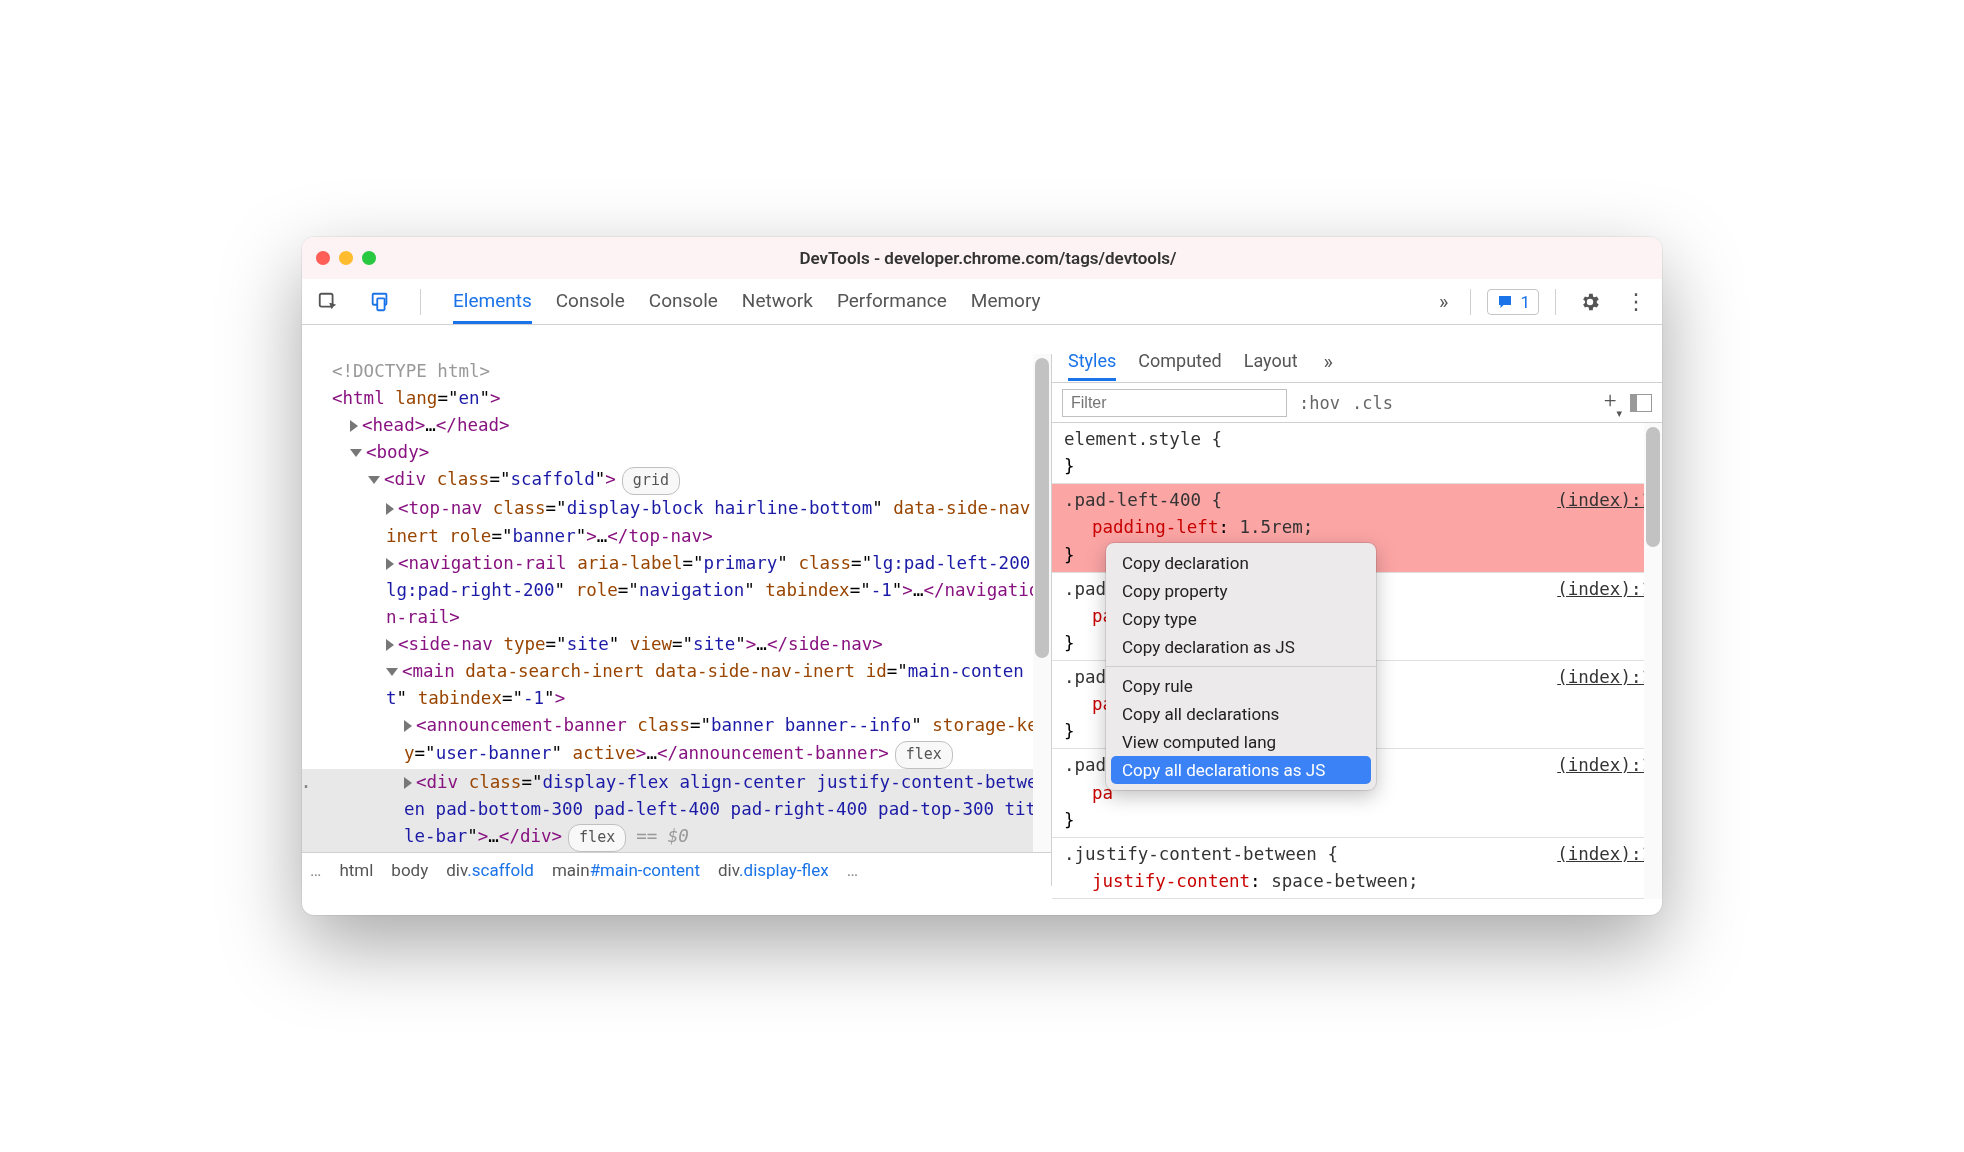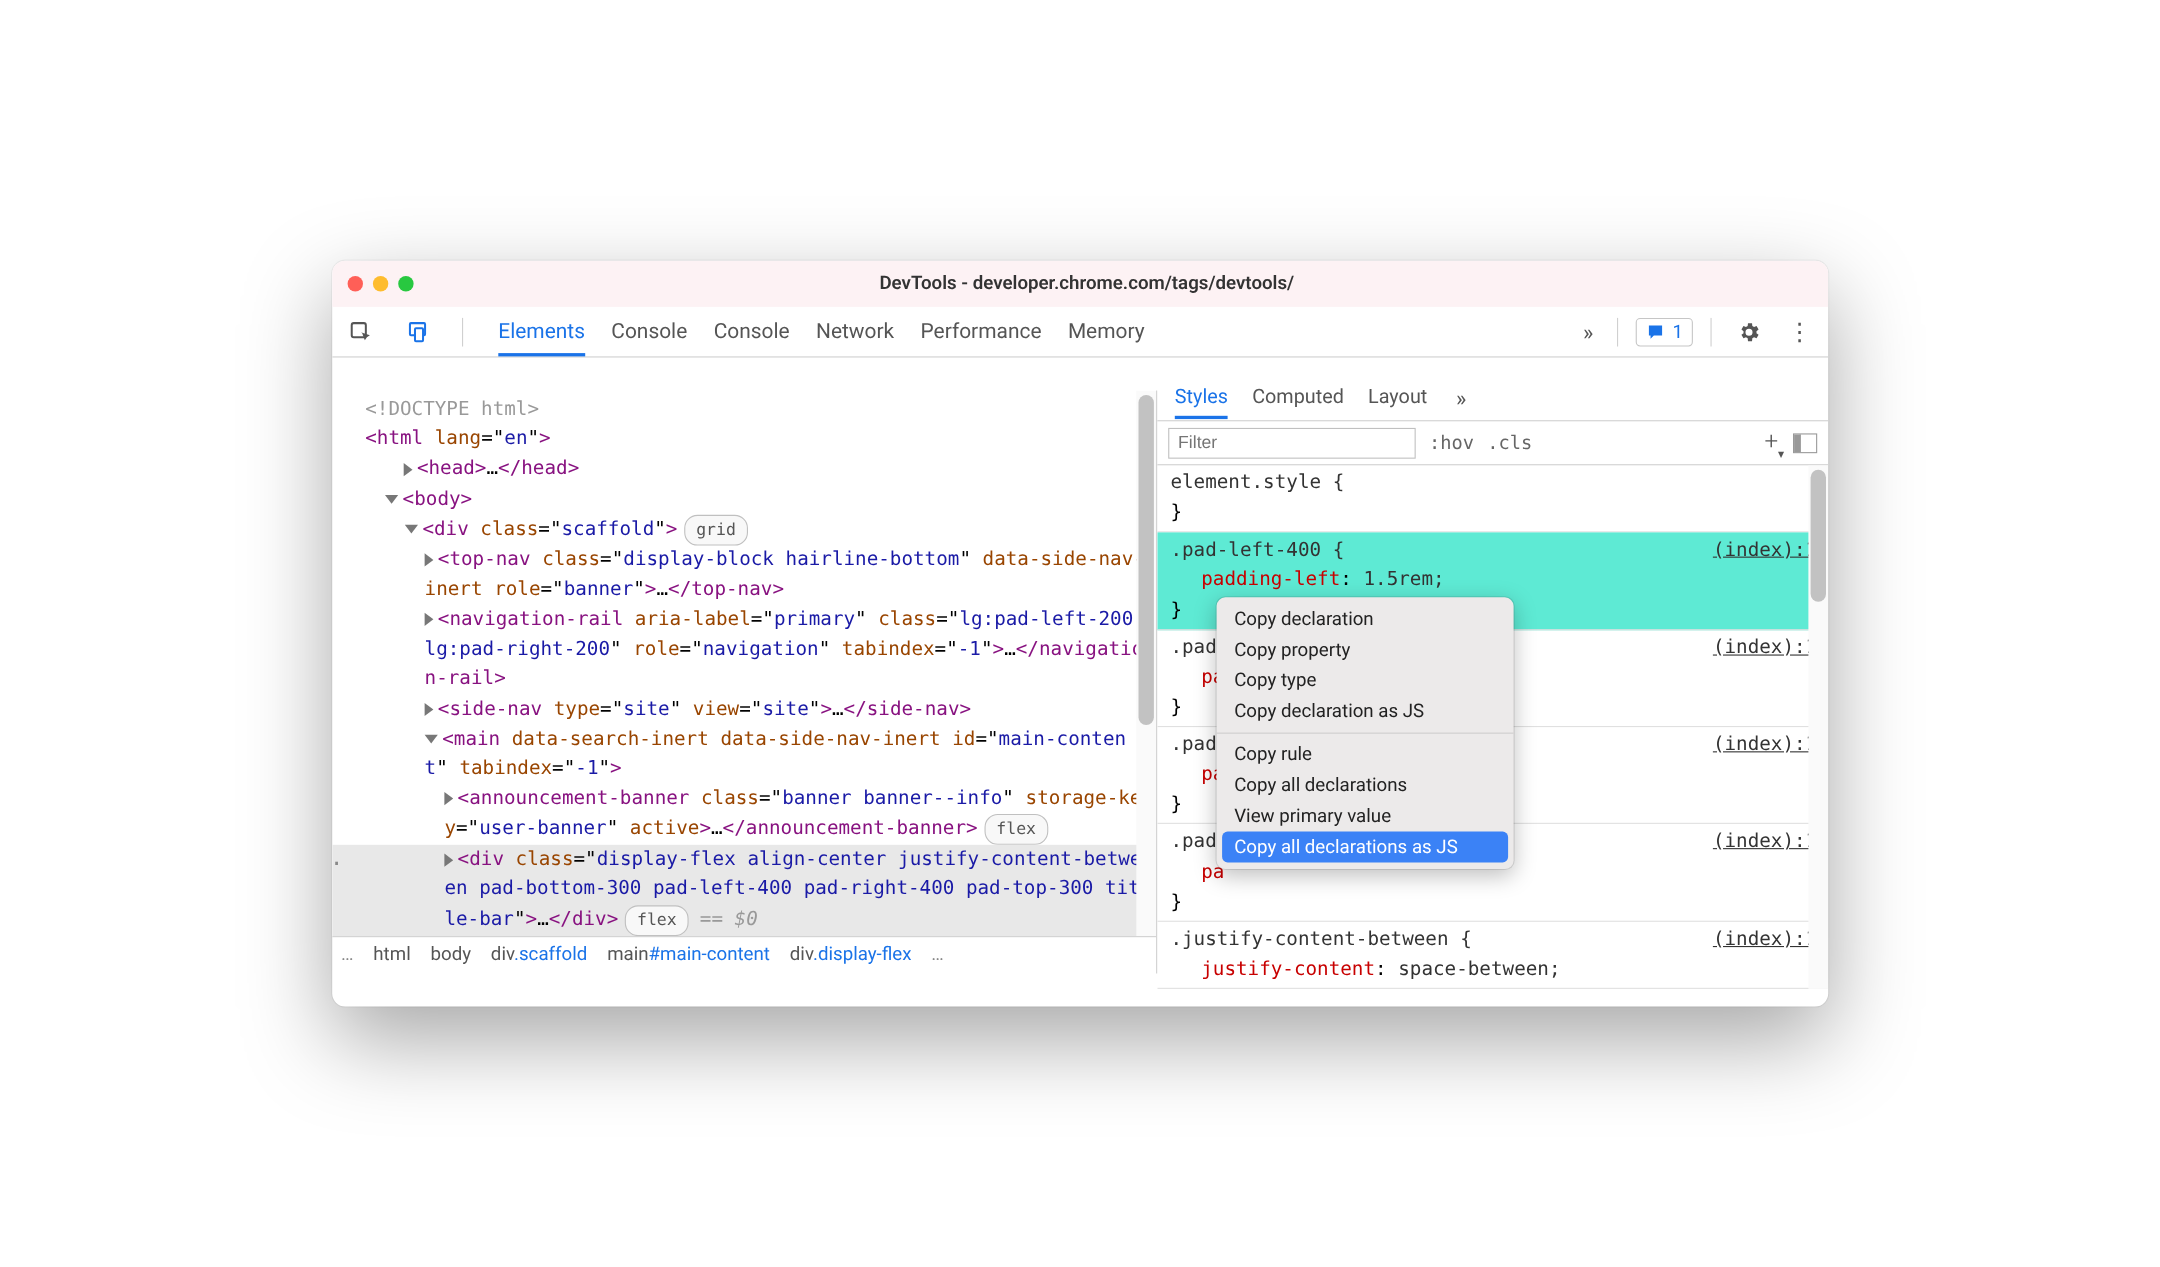--- a/index.html
+++ b/index.html
@@ -175,21 +175,21 @@
     font-family: ui-monospace, Menlo, Consolas, monospace;
     font-size: 17.5px;
     line-height: 1.55;
     position: relative;
   }
   .rule-block {
     border-bottom: 1px solid #e0e0e0;
     padding: 3px 10px 3px 12px;
     position: relative;
   }
-  .rule-block.hovered { background: #5eead4; }
+  .rule-block.hovered { background: #fca5a5; }
   .rule-head { display: flex; justify-content: space-between; }
   .selector { color: #333; }
   .src-link { color: #333; text-decoration: underline; font-family: ui-monospace, Menlo, monospace; }
   .decl { padding-left: 28px; }
   .prop { color: #c80000; }
   .val { color: #333; }
   .scrollbar-vert {
     position:absolute; right:0; top:0; width:18px; height:100%; background:#fafafa;
   }
   .scroll-thumb {
@@ -265,21 +265,21 @@
       <div class="tb-icon" style="font-size:22px;color:#555">⋮</div>
     </div>
   </div>
 
   <div class="content">
 
     <div class="left-pane">
       <div class="dom-tree" id="dom-tree">
         <div class="dom-row" style="padding-left: 30px;"><span class="doctype">&lt;!DOCTYPE html&gt;</span></div>
           <div class="dom-row" style="padding-left: 30px;"><span class="punct">&lt;</span><span class="tag">html</span> <span class="attr-name">lang</span>="<span class="attr-val">en</span>"<span class="punct">&gt;</span></div>
-          <div class="dom-row" style="padding-left: 48px; margin-left: 17px;"><span class="caret right"></span><span class="punct">&lt;</span><span class="tag">head</span><span class="punct">&gt;</span>…<span class="punct">&lt;/</span><span class="tag">head</span><span class="punct">&gt;</span></div>
+          <div class="dom-row" style="padding-left: 48px;"><span class="caret right"></span><span class="punct">&lt;</span><span class="tag">head</span><span class="punct">&gt;</span>…<span class="punct">&lt;/</span><span class="tag">head</span><span class="punct">&gt;</span></div>
           <div class="dom-row" style="padding-left: 48px;"><span class="caret down"></span><span class="punct">&lt;</span><span class="tag">body</span><span class="punct">&gt;</span></div>
           <div class="dom-row" style="padding-left: 66px;"><span class="caret down"></span><span class="punct">&lt;</span><span class="tag">div</span> <span class="attr-name">class</span>="<span class="attr-val">scaffold</span>"<span class="punct">&gt;</span><span class="badge-pill">grid</span></div>
           <div class="dom-row" style="padding-left: 84px;"><span class="caret right"></span><span class="punct">&lt;</span><span class="tag">top-nav</span> <span class="attr-name">class</span>="<span class="attr-val">display-block hairline-bottom</span>" <span class="attr-name">data-side-nav-inert</span> <span class="attr-name">role</span>="<span class="attr-val">banner</span>"<span class="punct">&gt;</span>…<span class="punct">&lt;/</span><span class="tag">top-nav</span><span class="punct">&gt;</span></div>
           <div class="dom-row" style="padding-left: 84px;"><span class="caret right"></span><span class="punct">&lt;</span><span class="tag">navigation-rail</span> <span class="attr-name">aria-label</span>="<span class="attr-val">primary</span>" <span class="attr-name">class</span>="<span class="attr-val">lg:pad-left-200 lg:pad-right-200</span>" <span class="attr-name">role</span>="<span class="attr-val">navigation</span>" <span class="attr-name">tabindex</span>="<span class="attr-val">-1</span>"<span class="punct">&gt;</span>…<span class="punct">&lt;/</span><span class="tag">navigation-rail</span><span class="punct">&gt;</span></div>
           <div class="dom-row" style="padding-left: 84px;"><span class="caret right"></span><span class="punct">&lt;</span><span class="tag">side-nav</span> <span class="attr-name">type</span>="<span class="attr-val">site</span>" <span class="attr-name">view</span>="<span class="attr-val">site</span>"<span class="punct">&gt;</span>…<span class="punct">&lt;/</span><span class="tag">side-nav</span><span class="punct">&gt;</span></div>
           <div class="dom-row" style="padding-left: 84px;"><span class="caret down"></span><span class="punct">&lt;</span><span class="tag">main</span> <span class="attr-name">data-search-inert</span> <span class="attr-name">data-side-nav-inert</span> <span class="attr-name">id</span>="<span class="attr-val">main-content</span>" <span class="attr-name">tabindex</span>="<span class="attr-val">-1</span>"<span class="punct">&gt;</span></div>
           <div class="dom-row" style="padding-left: 102px;"><span class="caret right"></span><span class="punct">&lt;</span><span class="tag">announcement-banner</span> <span class="attr-name">class</span>="<span class="attr-val">banner banner--info</span>" <span class="attr-name">storage-key</span>="<span class="attr-val">user-banner</span>" <span class="attr-name">active</span><span class="punct">&gt;</span>…<span class="punct">&lt;/</span><span class="tag">announcement-banner</span><span class="punct">&gt;</span><span class="badge-pill">flex</span></div>
           <div class="dom-row selected" style="padding-left: 102px; position: relative;"><span class="ellipsis-gutter" style="top: 2px; position: absolute; left: -26px;">···</span><span class="caret right"></span><span class="punct">&lt;</span><span class="tag">div</span> <span class="attr-name">class</span>="<span class="attr-val">display-flex align-center justify-content-between pad-bottom-300 pad-left-400 pad-right-400 pad-top-300 title-bar</span>"<span class="punct">&gt;</span>…<span class="punct">&lt;/</span><span class="tag">div</span><span class="punct">&gt;</span><span class="badge-pill">flex</span><span class="sel-dollar">== $0</span></div>
           <div class="scrollbar-vert" style="right:0">
           <div class="scroll-thumb" style="top:4px;height:300px"></div>
@@ -366,18 +366,18 @@
     </div>
 
     <div class="context-menu" id="context-menu">
         <div class="cm-item">Copy declaration</div>
         <div class="cm-item">Copy property</div>
         <div class="cm-item">Copy type</div>
         <div class="cm-item">Copy declaration as JS</div>
         <div class="cm-sep"></div>
         <div class="cm-item">Copy rule</div>
         <div class="cm-item">Copy all declarations</div>
-        <div class="cm-item">View primary value</div>
+        <div class="cm-item">View computed lang</div>
         <div class="cm-item highlight">Copy all declarations as JS</div>
       </div>
 
   </div>
 </div>
 
 </body></html>

